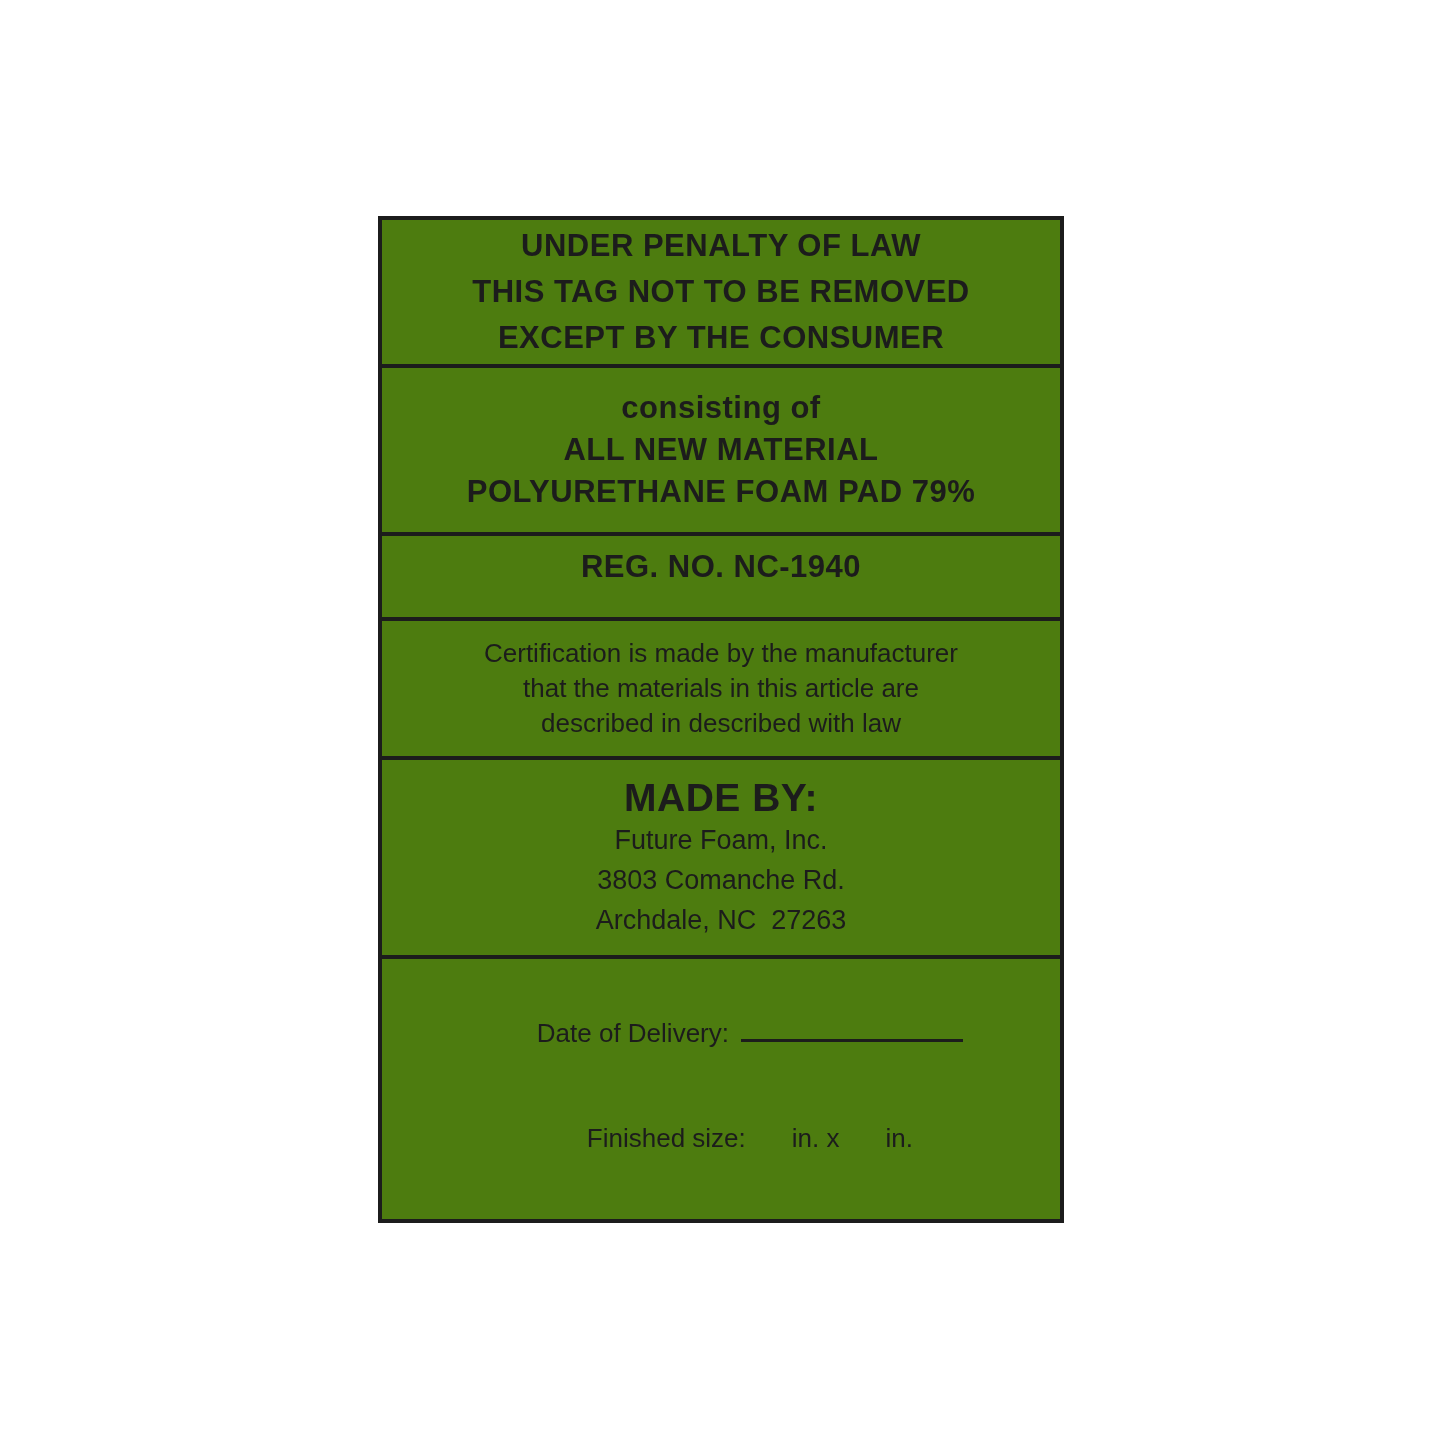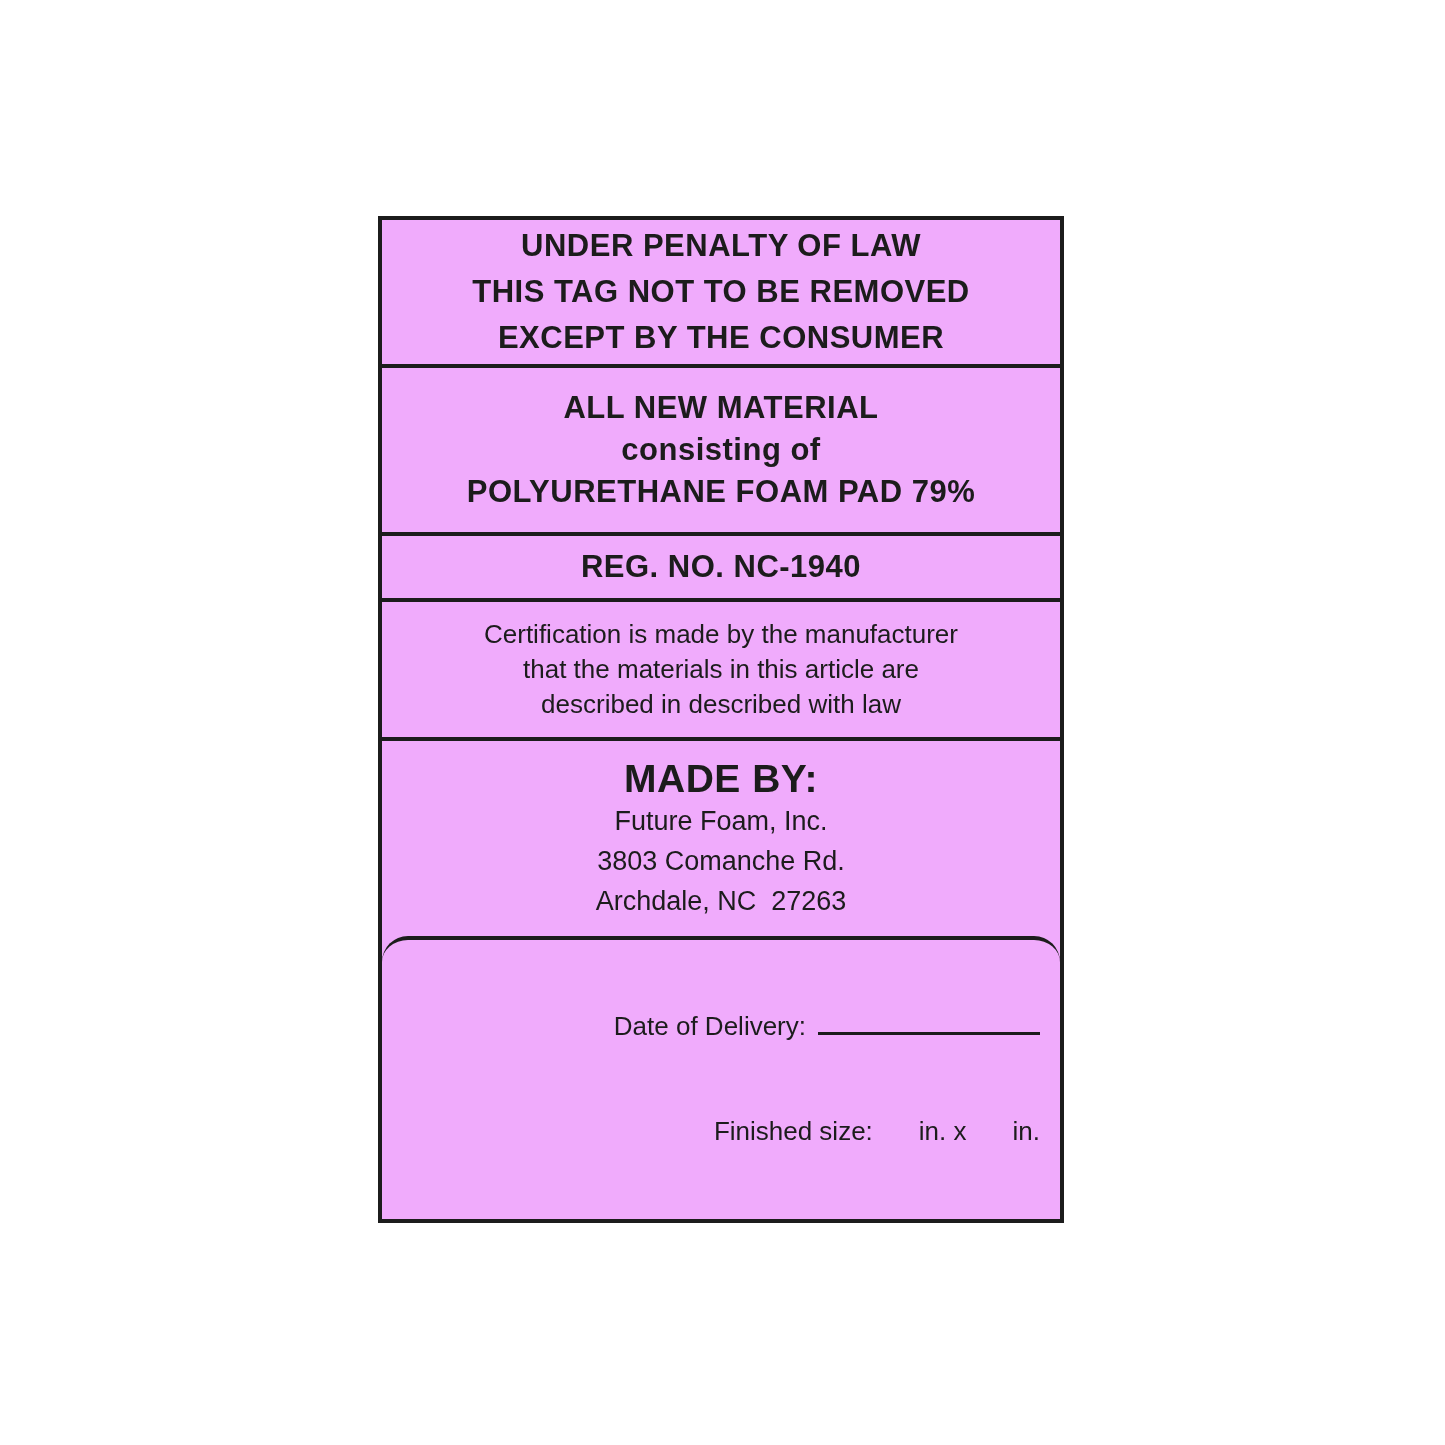--- a/index.html
+++ b/index.html
@@ -12,21 +12,21 @@
     font-family: "Liberation Sans", "DejaVu Sans", sans-serif;
     color: #1c1c1c;
   }
   .law-label {
     position: absolute;
     left: 378px;
     top: 216px;
     width: 686px;
     height: 1007px;
     border: 4px solid #1c1c1c;
-    background: #f0abfc;
+    background: #4d7c0f;
     display: flex;
     flex-direction: column;
   }
   .section {
     display: flex;
     flex-direction: column;
     justify-content: center;
     align-items: center;
     text-align: center;
     overflow: hidden;
@@ -36,45 +36,44 @@
   .bold-lg {
     font-weight: bold;
     font-size: 31px;
     line-height: 46px;
     letter-spacing: 0.5px;
   }
   .sec-penalty  { height: 144px; }
   .sec-material { height: 168px; }
   .sec-material .line { line-height: 42px; }
   .sec-reg      { height: 66px; }
-  .sec-cert     { height: 139px; }
+  .sec-cert     { height: 139px; margin-top: 19px; }
   .sec-cert .line {
     font-size: 26px;
     line-height: 35px;
     font-weight: normal;
   }
   .sec-madeby   { height: 199px; }
   .sec-madeby .heading {
     font-weight: bold;
     font-size: 39px;
     line-height: 44px;
     letter-spacing: 0.5px;
   }
   .sec-madeby .line {
     font-size: 27px;
     line-height: 40px;
     font-weight: normal;
   }
   .sec-details {
     flex: 1;
-    align-items: flex-end;
+    align-items: center;
     text-align: left;
     justify-content: flex-start;
-    padding: 34px 20px 18px 20px;
-    border-radius: 26px;
+    padding: 22px 20px 18px 20px;
   }
   .detail-row {
     font-size: 26px;
     line-height: 35px;
     font-weight: normal;
     white-space: pre-wrap;
   }
   .fill-line {
     display: inline-block;
     width: 222px;
@@ -92,22 +91,22 @@
 <div class="canvas">
   <div class="law-label">
 
     <div class="section sec-penalty bold-lg">
       <div class="line">UNDER PENALTY OF LAW</div>
       <div class="line">THIS TAG NOT TO BE REMOVED</div>
       <div class="line">EXCEPT BY THE CONSUMER</div>
     </div>
 
     <div class="section sec-material bold-lg">
+      <div class="line">consisting of</div>
       <div class="line">ALL NEW MATERIAL</div>
-      <div class="line">consisting of</div>
       <div class="line">POLYURETHANE FOAM PAD 79%</div>
     </div>
 
     <div class="section sec-reg bold-lg">
       <div class="line">REG. NO. NC-1940</div>
     </div>
 
     <div class="section sec-cert">
       <div class="line">Certification is made by the manufacturer</div>
       <div class="line">that the materials in this article are</div>

